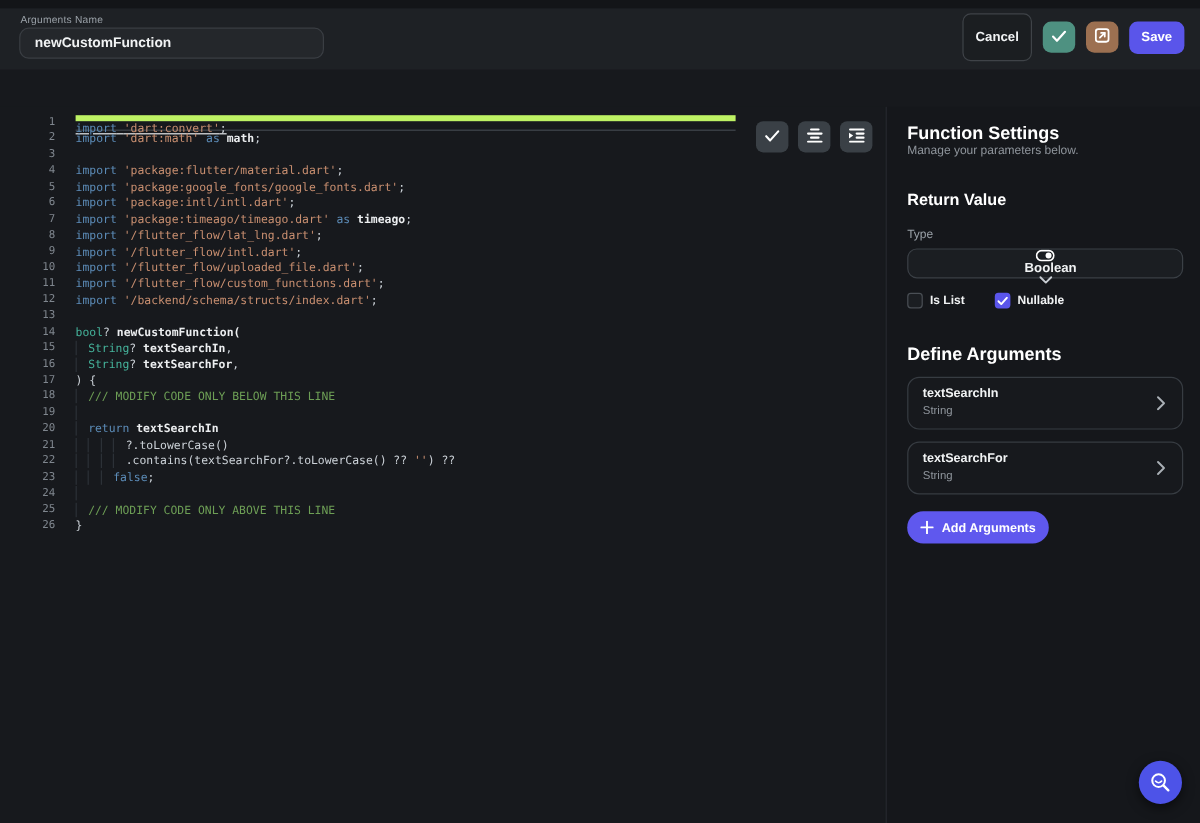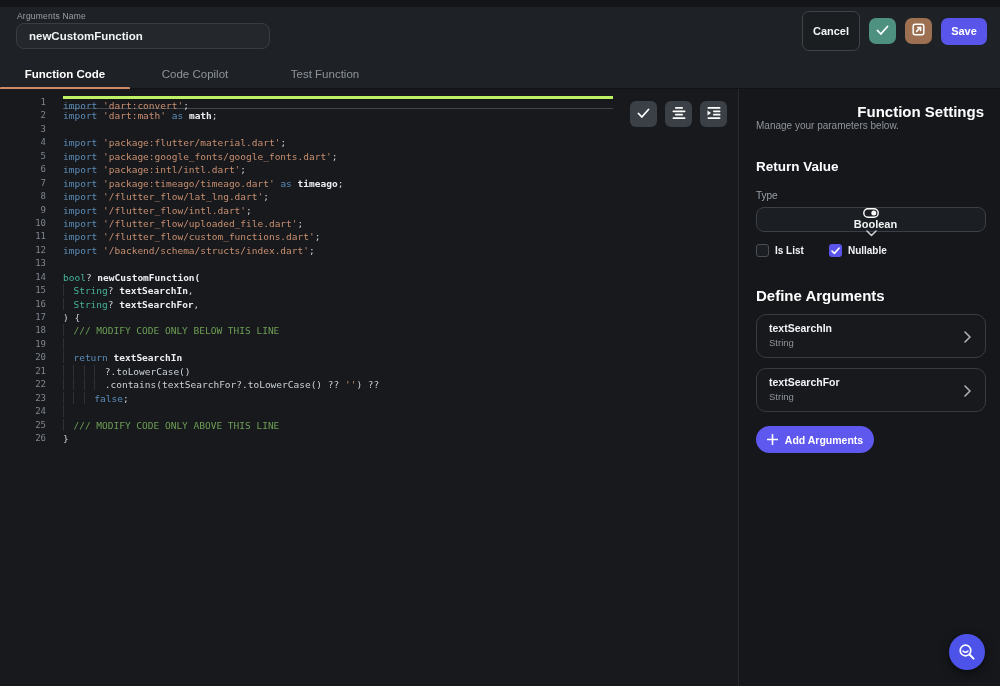--- a/index.html
+++ b/index.html
@@ -28,33 +28,33 @@
   
   .tabbar { position:absolute; left:0; top:58px; width:1000px; height:31px; background:#1e2125; border-bottom:1px solid #101214; }
   .tab { position:absolute; top:0; height:31px; width:130px; display:flex; align-items:center; justify-content:center; font-size:11.5px; color:#8d949b; cursor:pointer; }
   .tab.active { color:#fff; font-weight:bold; }
   .tab-underline { position:absolute; left:0; bottom:-1px; width:130px; height:3px; background:#cd8a66; border-radius:1px; }
   
   .editor { position:absolute; left:0; top:89px; width:737px; height:597px; background:#17191d; padding-top:7px; overflow:hidden; }
   .line { display:flex; height:13.45px; line-height:13.45px; font-family:"DejaVu Sans Mono", monospace; font-size:9.5px; white-space:pre; }
   .ln { width:46px; flex:none; text-align:right; color:#7f868e; font-size:9px; }
   .lc { margin-left:17px; flex:1; height:13.45px; }
-  .line.active .lc { flex:none; width:550px; border-top:3px solid #bef264; border-bottom:1px solid #41474e; }
+  .line.active .lc { flex:none; width:550px; border-top:5px solid #bef264; border-bottom:1px solid #41474e;text-decoration:underline; }
   .tok-k { color:#5c8cb8; }
   .tok-s { color:#c98f70; }
   .tok-t { color:#45b39b; }
   .tok-i { color:#eceef0; font-weight:bold; }
   .tok-p { color:#ccd2d8; }
   .tok-c { color:#6d9e55; }
   .tok-g { display:inline-block; width:2ch; height:12px; vertical-align:top; border-left:1px solid #2c3137; margin-right:-1px; }
   .ed-toolbar { position:absolute; left:630px; top:101px; display:flex; gap:8px; }
   .ed-btn { width:27px; height:26px; border-radius:6px; background:#3a4046; border:none; display:flex; align-items:center; justify-content:center; cursor:pointer; }
   
   .panel { position:absolute; left:738px; top:89px; width:262px; height:597px; background:#15171b; border-left:1px solid #26292e; padding:14px 16px 0 17px; }
-  .panel-title { font-size:15px; font-weight:bold; color:#fff;text-align:right; }
+  .panel-title { font-size:15px; font-weight:bold; color:#fff; }
   .panel-sub { font-size:10px; color:#8f959c; margin-top:0; }
   .section-h { font-size:13.5px; font-weight:bold; color:#fff; margin-top:28px; }
   .type-label { font-size:10px; color:#9aa1a8; margin-top:16px; }
   .select {
     margin-top:6px; width:230px; height:25px; background:#1b1e22;
     border:1px solid #3b4046; border-radius:8px; display:flex; align-items:center;
     padding:0 11px; cursor:pointer;flex-direction:column;
   }
   .select-text { font-size:11px; font-weight:bold; color:#f1f3f4; margin-left:9px; flex:1; }
   .cb-row { margin-top:12px; display:flex; align-items:center;text-align:right; }
@@ -105,32 +105,20 @@
             <rect x="1.2" y="1.2" width="10.6" height="10.6" rx="2"></rect>
             <line x1="4.6" y1="8.4" x2="8.6" y2="4.4"></line>
             <polyline points="5.6,4.4 8.6,4.4 8.6,7.4"></polyline>
           </svg>
         </span>
       </button>
       <button class="btn btn-save">Save</button>
     </div>
   </div>
 
-  <div class="tabbar">
-    <div class="tab active" style="left:0;">
-      <span>Function Code</span>
-      <div class="tab-underline"></div>
-    </div>
-    <div class="tab" style="left:130px;">
-      <span>Code Copilot</span>
-    </div>
-    <div class="tab" style="left:260px;">
-      <span>Test Function</span>
-    </div>
-  </div>
 
   <div class="editor">
     <div>
         <div class="line active"><span class="ln">1</span><span class="lc"><span class="tok-k">import</span><span class="tok-p"> </span><span class="tok-s">'dart:convert'</span><span class="tok-p">;</span></span></div>
         <div class="line"><span class="ln">2</span><span class="lc"><span class="tok-k">import</span><span class="tok-p"> </span><span class="tok-s">'dart:math'</span><span class="tok-p"> </span><span class="tok-k">as</span><span class="tok-p"> </span><span class="tok-i">math</span><span class="tok-p">;</span></span></div>
         <div class="line"><span class="ln">3</span><span class="lc"></span></div>
         <div class="line"><span class="ln">4</span><span class="lc"><span class="tok-k">import</span><span class="tok-p"> </span><span class="tok-s">'package:flutter/material.dart'</span><span class="tok-p">;</span></span></div>
         <div class="line"><span class="ln">5</span><span class="lc"><span class="tok-k">import</span><span class="tok-p"> </span><span class="tok-s">'package:google_fonts/google_fonts.dart'</span><span class="tok-p">;</span></span></div>
         <div class="line"><span class="ln">6</span><span class="lc"><span class="tok-k">import</span><span class="tok-p"> </span><span class="tok-s">'package:intl/intl.dart'</span><span class="tok-p">;</span></span></div>
         <div class="line"><span class="ln">7</span><span class="lc"><span class="tok-k">import</span><span class="tok-p"> </span><span class="tok-s">'package:timeago/timeago.dart'</span><span class="tok-p"> </span><span class="tok-k">as</span><span class="tok-p"> </span><span class="tok-i">timeago</span><span class="tok-p">;</span></span></div>

